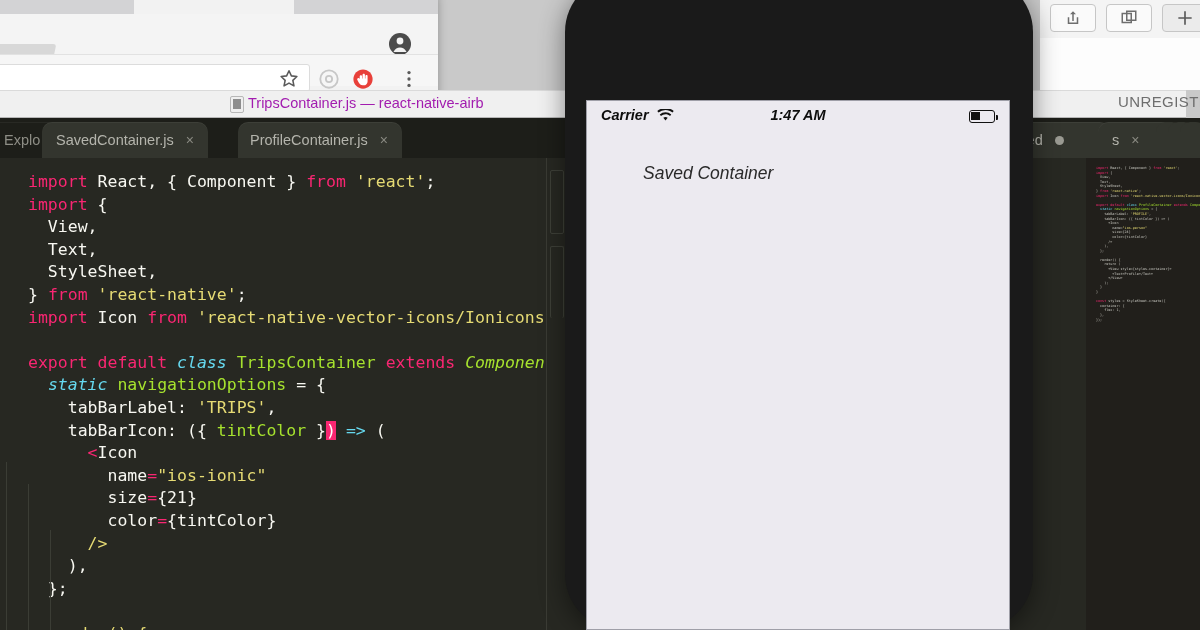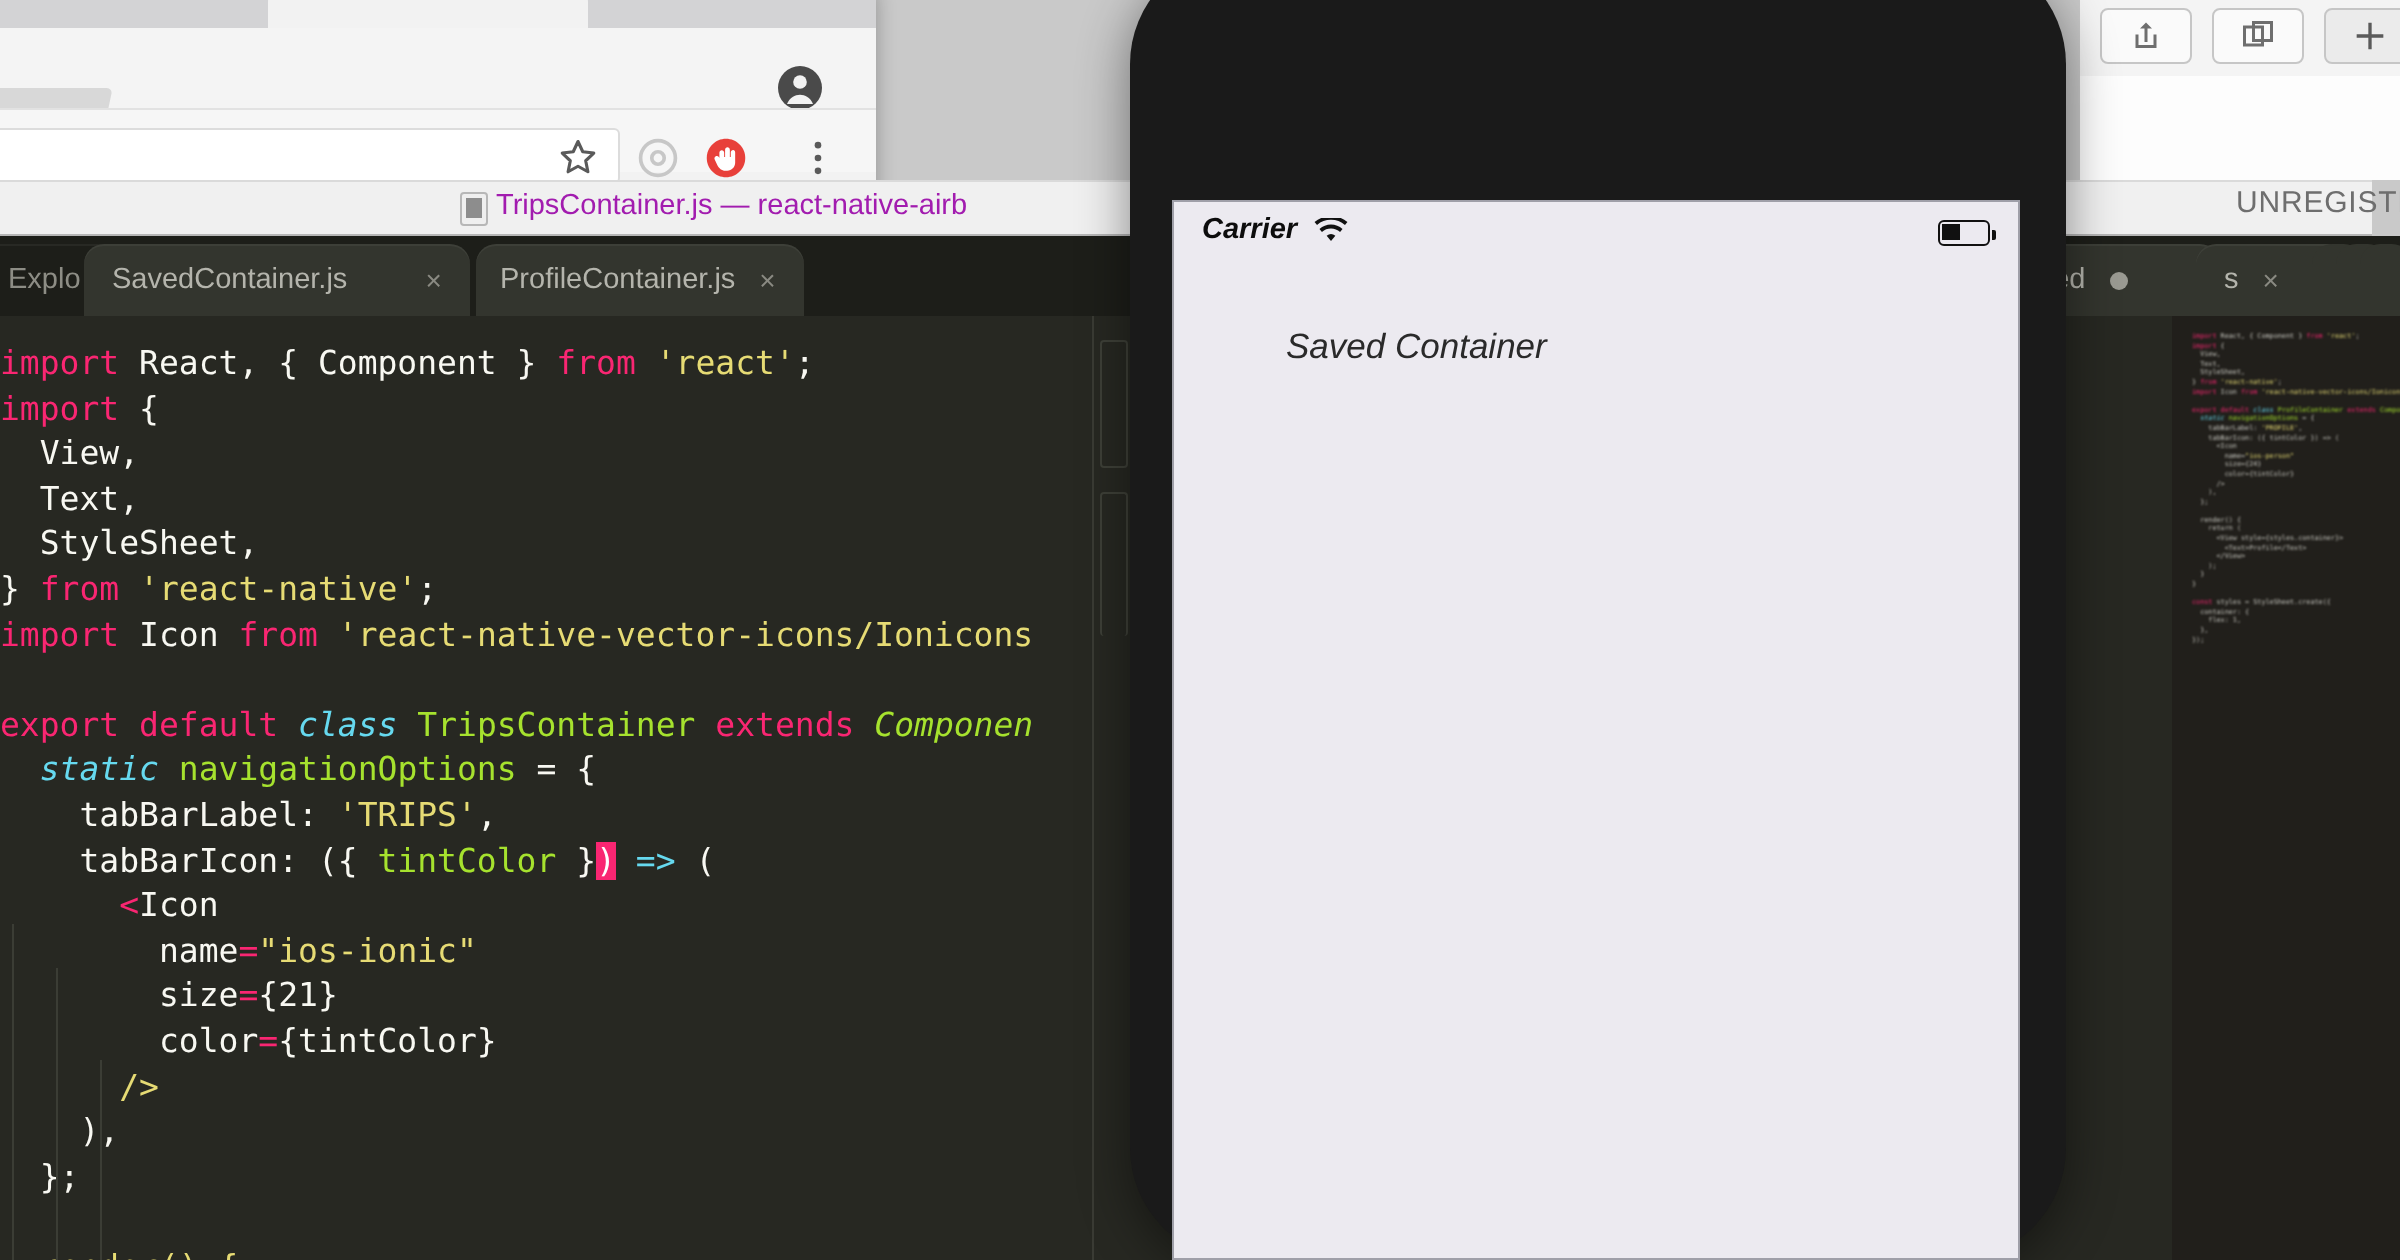--- a/index.html
+++ b/index.html
@@ -120,39 +120,40 @@
     margin-left:12px; font-size:14px; color:#8a8a82; line-height:1;
   }
   .etab .dot-modified{
     margin-left:12px; width:9px; height:9px; border-radius:50%;
     background:#9a9a92; display:inline-block;
   }
   #tab-explorer {
     left:0px; width:66px; background:#1d1e19; color:#8d8d85;
     border-radius:0;
   }
-  #tab-saved    { left:52px;gap:27px;  }
+  #tab-saved    { left:52px;  }
   #tab-profile  { left:248px;padding-left:12px; }
   #tab-trips    { left:446px; width:140px; }
   #tab-untitled { left:1000px; width:120px; }
   #tab-jsx      { left:1108px; width:76px; }
   .etab-stack {
     position:absolute; top:4px; height:36px; width:26px;
     background:#33352e; border-radius:10px 10px 0 0;
   }
 
   
   #code-area {
     position:absolute; left:0; top:40px; width:1210px; height:472px;
     background:#272822;
     overflow:hidden;
   }
   #code-pane {
     position:absolute; left:10px; top:0; width:550px; height:100%;
     background:#272822;
+    padding-left:28px;
   }
   pre#code {
     font-family:"DejaVu Sans Mono", monospace;
     font-size:16.5px; line-height:22.6px;
     color:#f8f8f2; padding:13px 0 0 0; white-space:pre;
   }
   .k    { color:#f92672; }           
   .s    { color:#e6db74; }           
   .cls  { color:#a6e22e; }           
   .it   { color:#66d9ef; font-style:italic; } 
@@ -387,20 +388,21 @@
 
   <div id="phone">
     <div id="phone-screen">
       <div id="phone-statusbar">
         <span id="sb-carrier">Carrier</span>
         <svg id="sb-wifi" width="17" height="13" viewBox="0 0 18 13">
           <path d="M9 11.8l2.3-2.8a3.6 3.6 0 00-4.6 0z" fill="#111"></path>
           <path d="M9 5.2c1.8 0 3.5.7 4.8 1.8l1.3-1.6A9.4 9.4 0 009 3a9.4 9.4 0 00-6.1 2.4l1.3 1.6A7.3 7.3 0 019 5.2z" fill="#111"></path>
           <path d="M9 .6c2.8 0 5.4 1 7.4 2.7l1.3-1.6A13.4 13.4 0 009-1.3 13.4 13.4 0 00.3 1.7l1.3 1.6A11.4 11.4 0 019 .6z" fill="#111"></path>
         </svg>
+        <span id="sb-time">1:47 AM</span>
         <div id="sb-battery">
           <div class="fill"></div>
           <div class="nub"></div>
         </div>
       </div>
       <div id="phone-body-text">Saved Container</div>
     </div>
   </div>
 
 </div>

